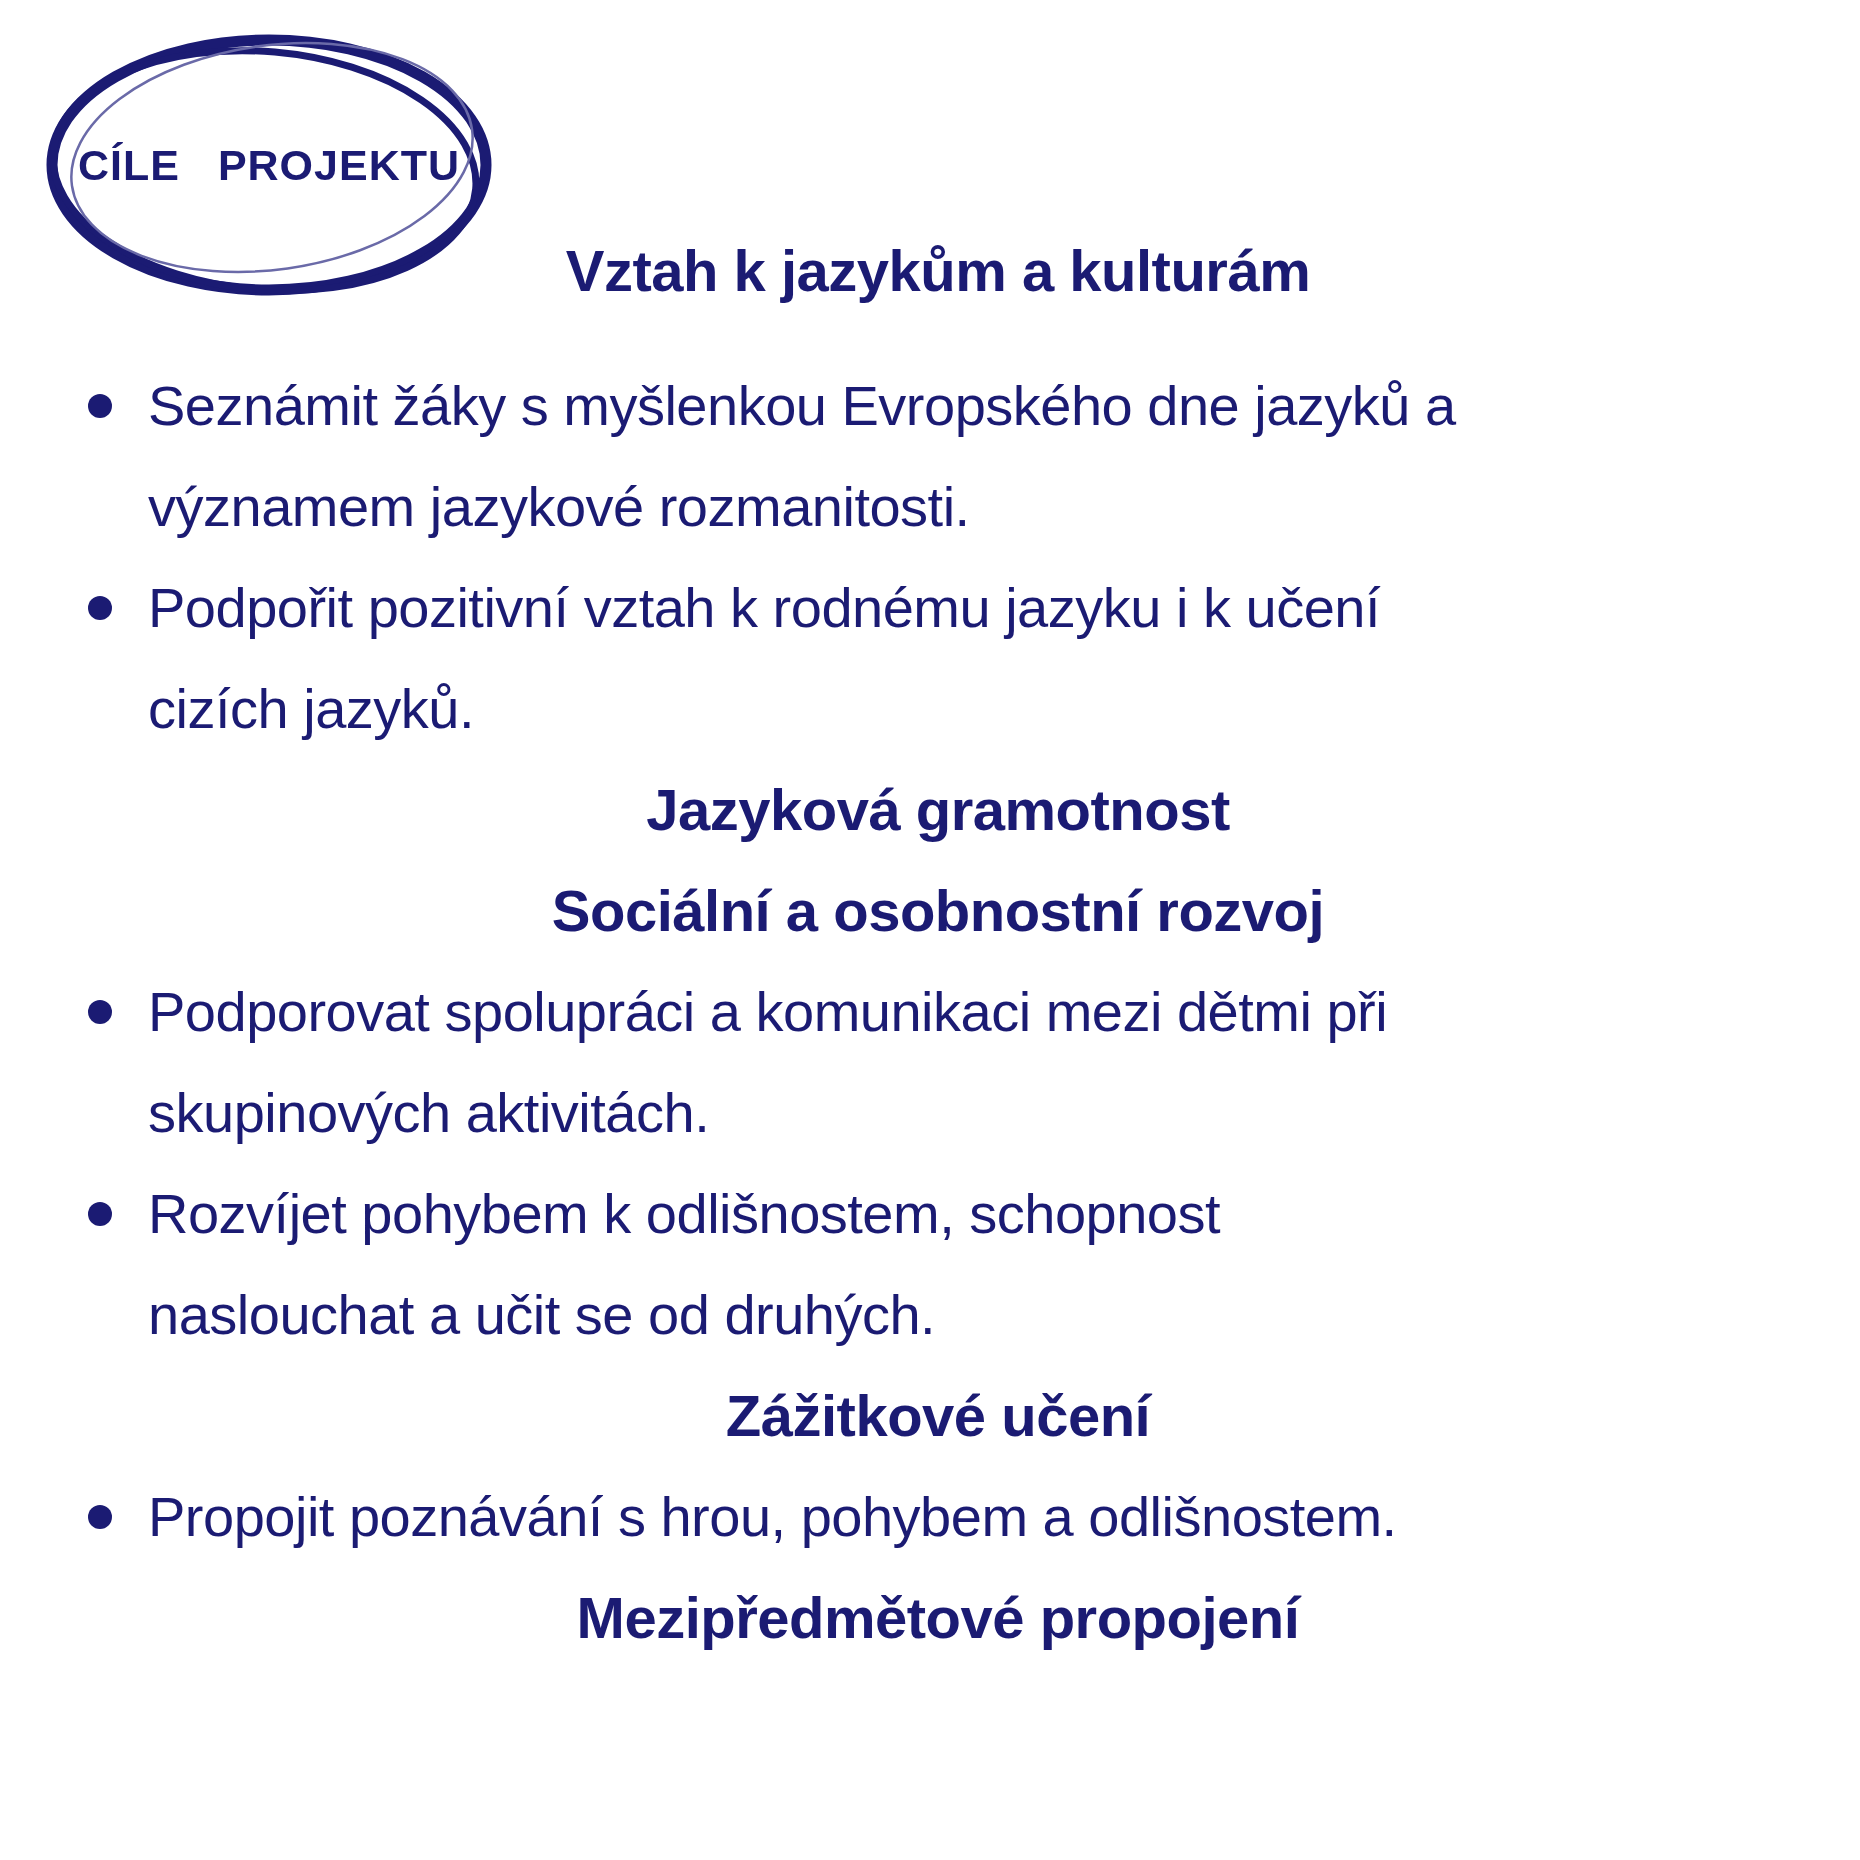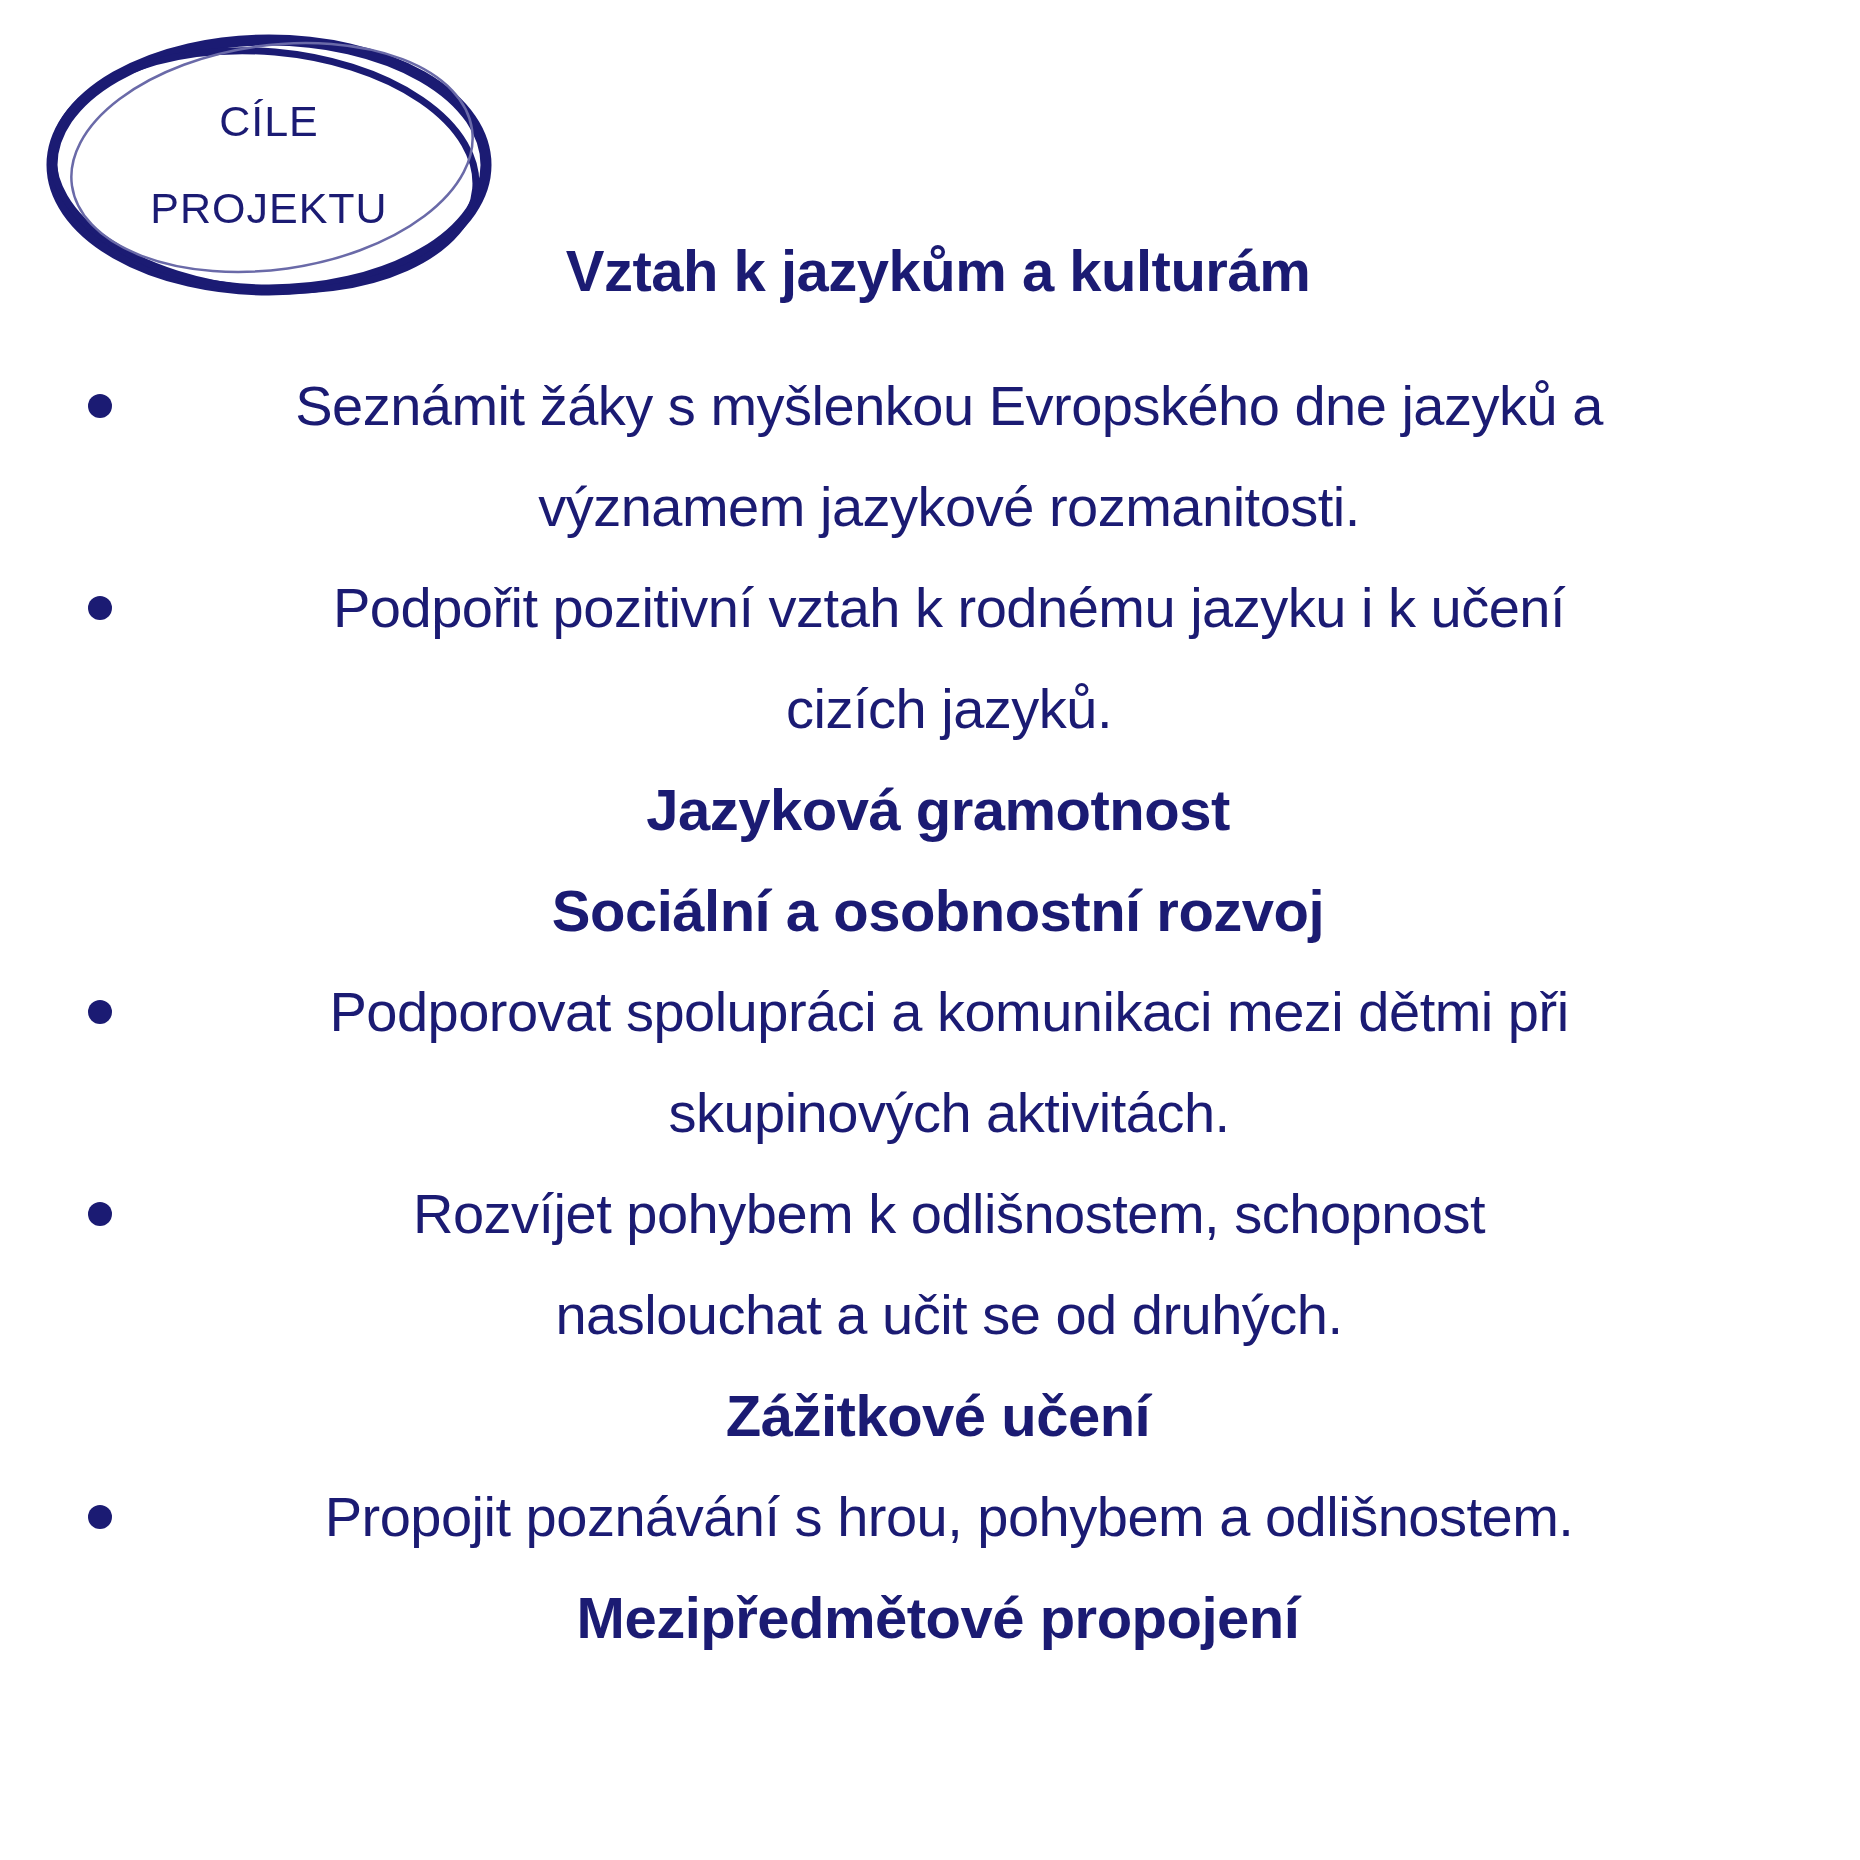--- a/index.html
+++ b/index.html
@@ -18,25 +18,25 @@
     left: 40px;
     top: 28px;
     width: 458px;
     height: 274px;
   }
   .badge svg { position: absolute; left: 0; top: 0; width: 100%; height: 100%; }
   .badge-text {
     position: absolute;
     left: 0; top: 0; right: 0; bottom: 0;
     display: flex;
-    flex-direction: column;
+    flex-direction: row;
     align-items: center;
     justify-content: center;
     gap: 38px;
-    font-weight: normal;
+    font-weight: bold;
     font-size: 43px;
     letter-spacing: 1px;
   }
   
   .content {
     position: absolute;
     left: 0;
     top: 220px;
     width: 1860px;
     font-size: 56px;
@@ -48,21 +48,20 @@
     font-weight: bold;
     text-align: center;
     letter-spacing: -0.5px;
     padding-left: 16px;
   }
   .bullet {
     position: relative;
     padding-left: 148px;
     padding-right: 110px;
     letter-spacing: -0.5px;
-    text-align: center;
   }
   .bullet .dot {
     position: absolute;
     left: 88px;
     top: 39px;
     width: 24px;
     height: 24px;
     border-radius: 50%;
     background: #1b1b73;
   }

